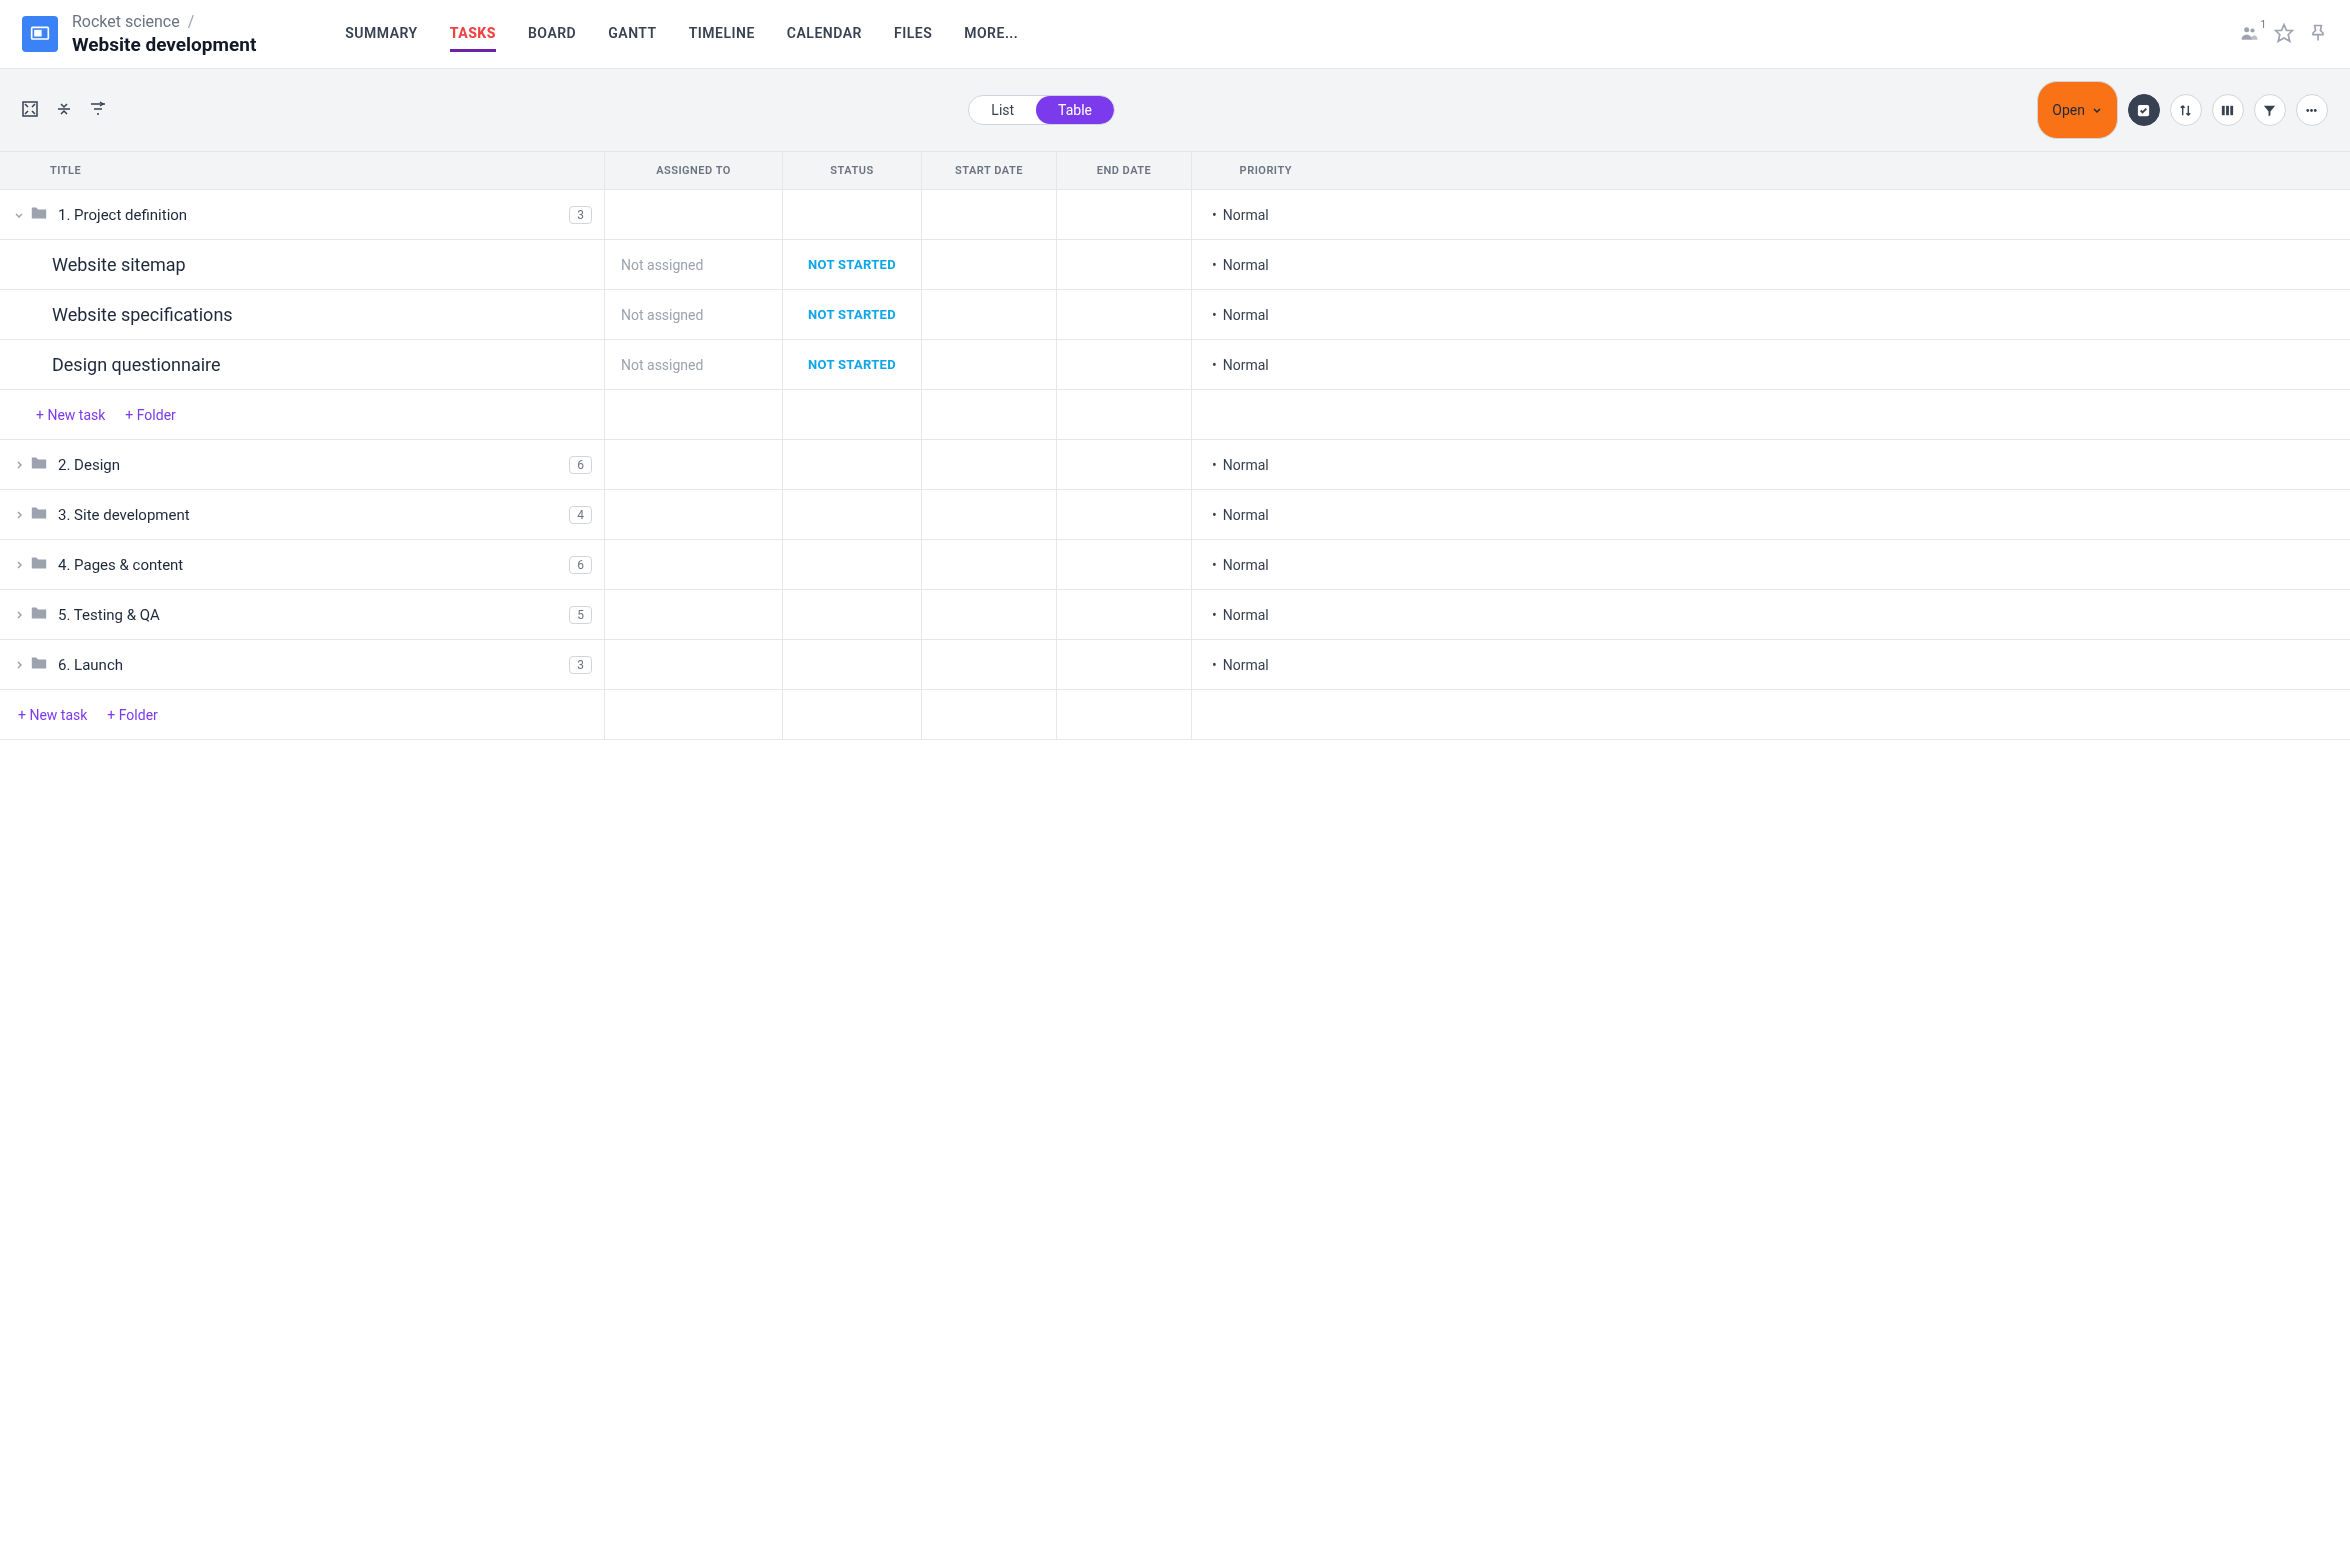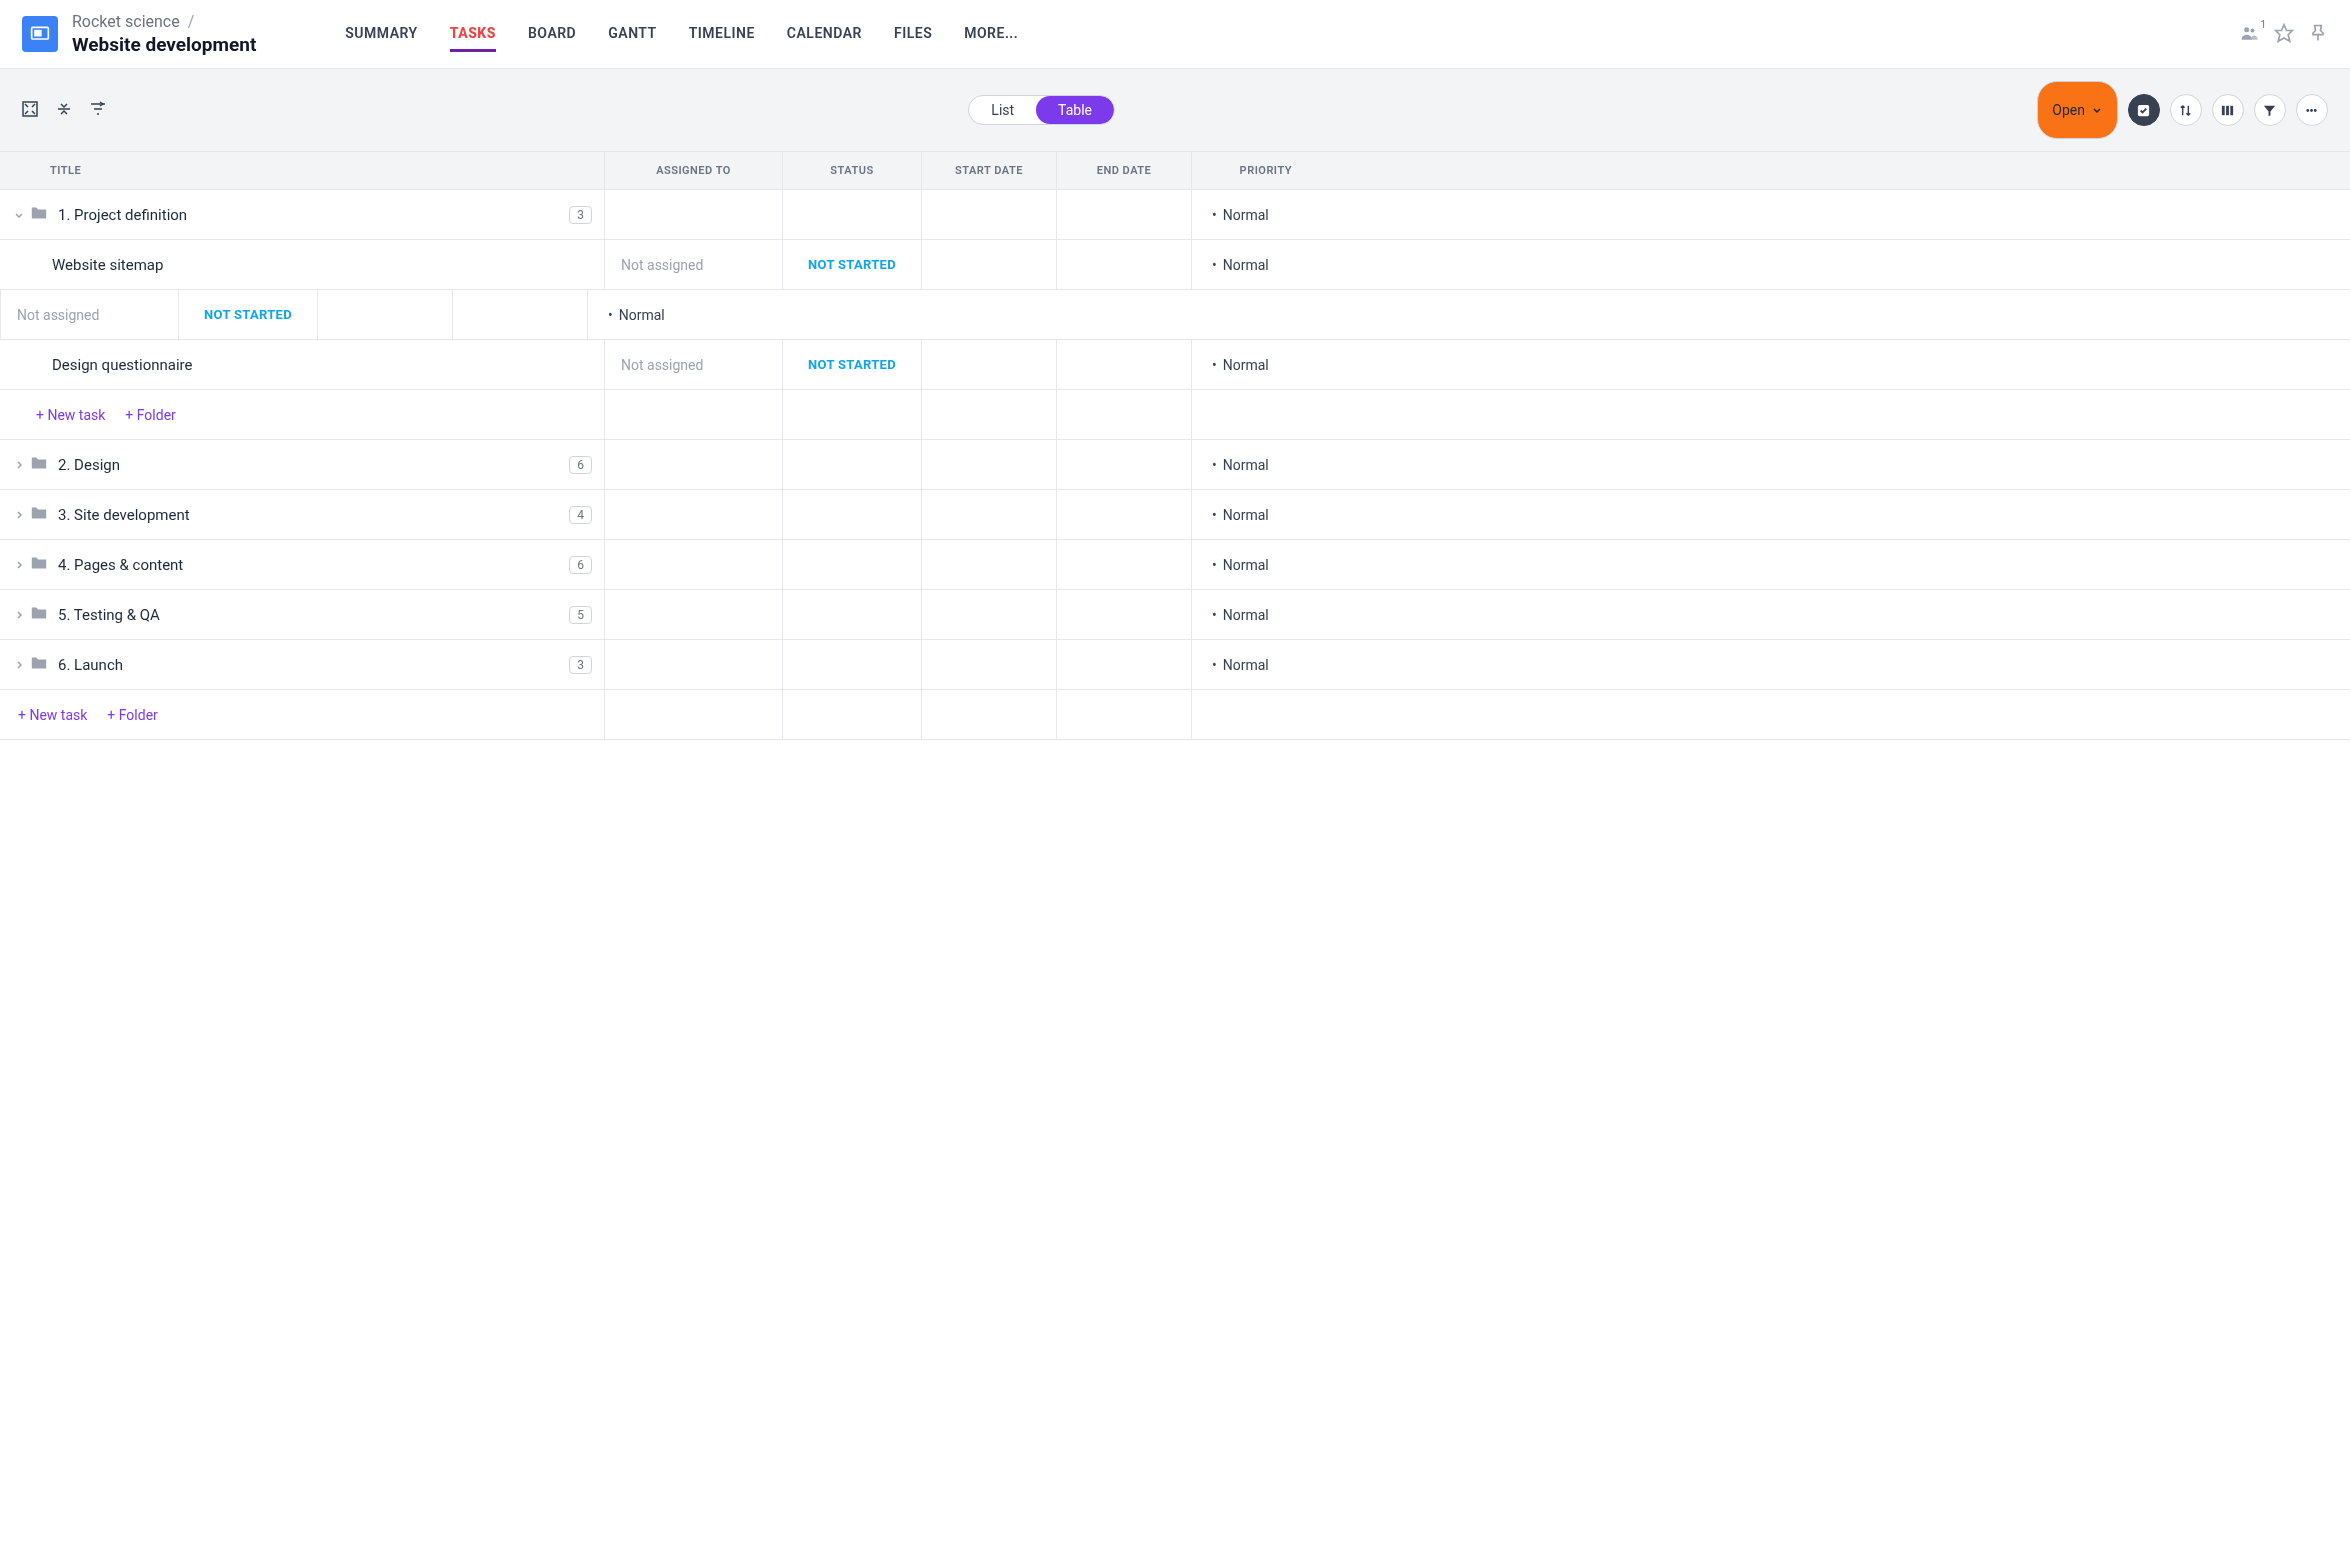--- a/index.html
+++ b/index.html
@@ -51,21 +51,21 @@
 .cell-assigned { flex: 0 0 178px; color: #9ca3af; justify-content: flex-start; padding-left: 16px; }
 .cell-status { flex: 0 0 139px; font-weight: 700; color: #0ea5e9; font-size: 13px; letter-spacing: 0.3px; }
 .cell-date { flex: 0 0 135px; }
 .cell-priority { flex: 0 0 127px; justify-content: flex-start; padding-left: 20px; color: #374151; }
 .cell-priority .dot { margin-right: 6px; }
 
 .expand { width: 18px; color: #9ca3af; cursor: pointer; display:flex; align-items:center; justify-content:center; }
 .folder-icon { color: #9ca3af; margin: 0 10px 0 2px; }
 .folder-icon svg { width: 18px; height: 16px; }
 .group-title { font-weight: 400; color: #1e293b; font-size: 15px; }
-.task-title { color: #1e293b; font-size: 15px; margin-left: 42px; }
+.task-title { color: #1e293b; font-size: 18px; margin-left: 42px; }
 .count-badge { margin-left: auto; margin-right: 12px; border: 1px solid #d1d5db; border-radius: 4px; padding: 1px 7px; font-size: 12px; color: #6b7280; }
 
 .add-row .cell-title { padding-left: 18px; gap: 20px; }
 .add-btn { color: #7c3aed; font-size: 14px; cursor: pointer; }
 .add-row.nested .cell-title { padding-left: 36px; }
 
 .chevron-down svg, .chevron-right svg { width: 12px; height: 12px; }
 </style>
 </head>
 <body>
@@ -225,20 +225,23 @@
   <div class="cell cell-status">NOT STARTED</div>
   <div class="cell cell-date"></div>
   <div class="cell cell-date"></div>
   <div class="cell cell-priority">
       <span class="dot">•</span>
       <span>Normal</span>
     </div>
 </div>
 
 <div class="row">
+  <div class="cell-title">
+      <span class="task-title">Website specifications</span>
+    </div>
   <div class="cell cell-assigned">Not assigned</div>
   <div class="cell cell-status">NOT STARTED</div>
   <div class="cell cell-date"></div>
   <div class="cell cell-date"></div>
   <div class="cell cell-priority">
       <span class="dot">•</span>
       <span>Normal</span>
     </div>
 </div>
 

